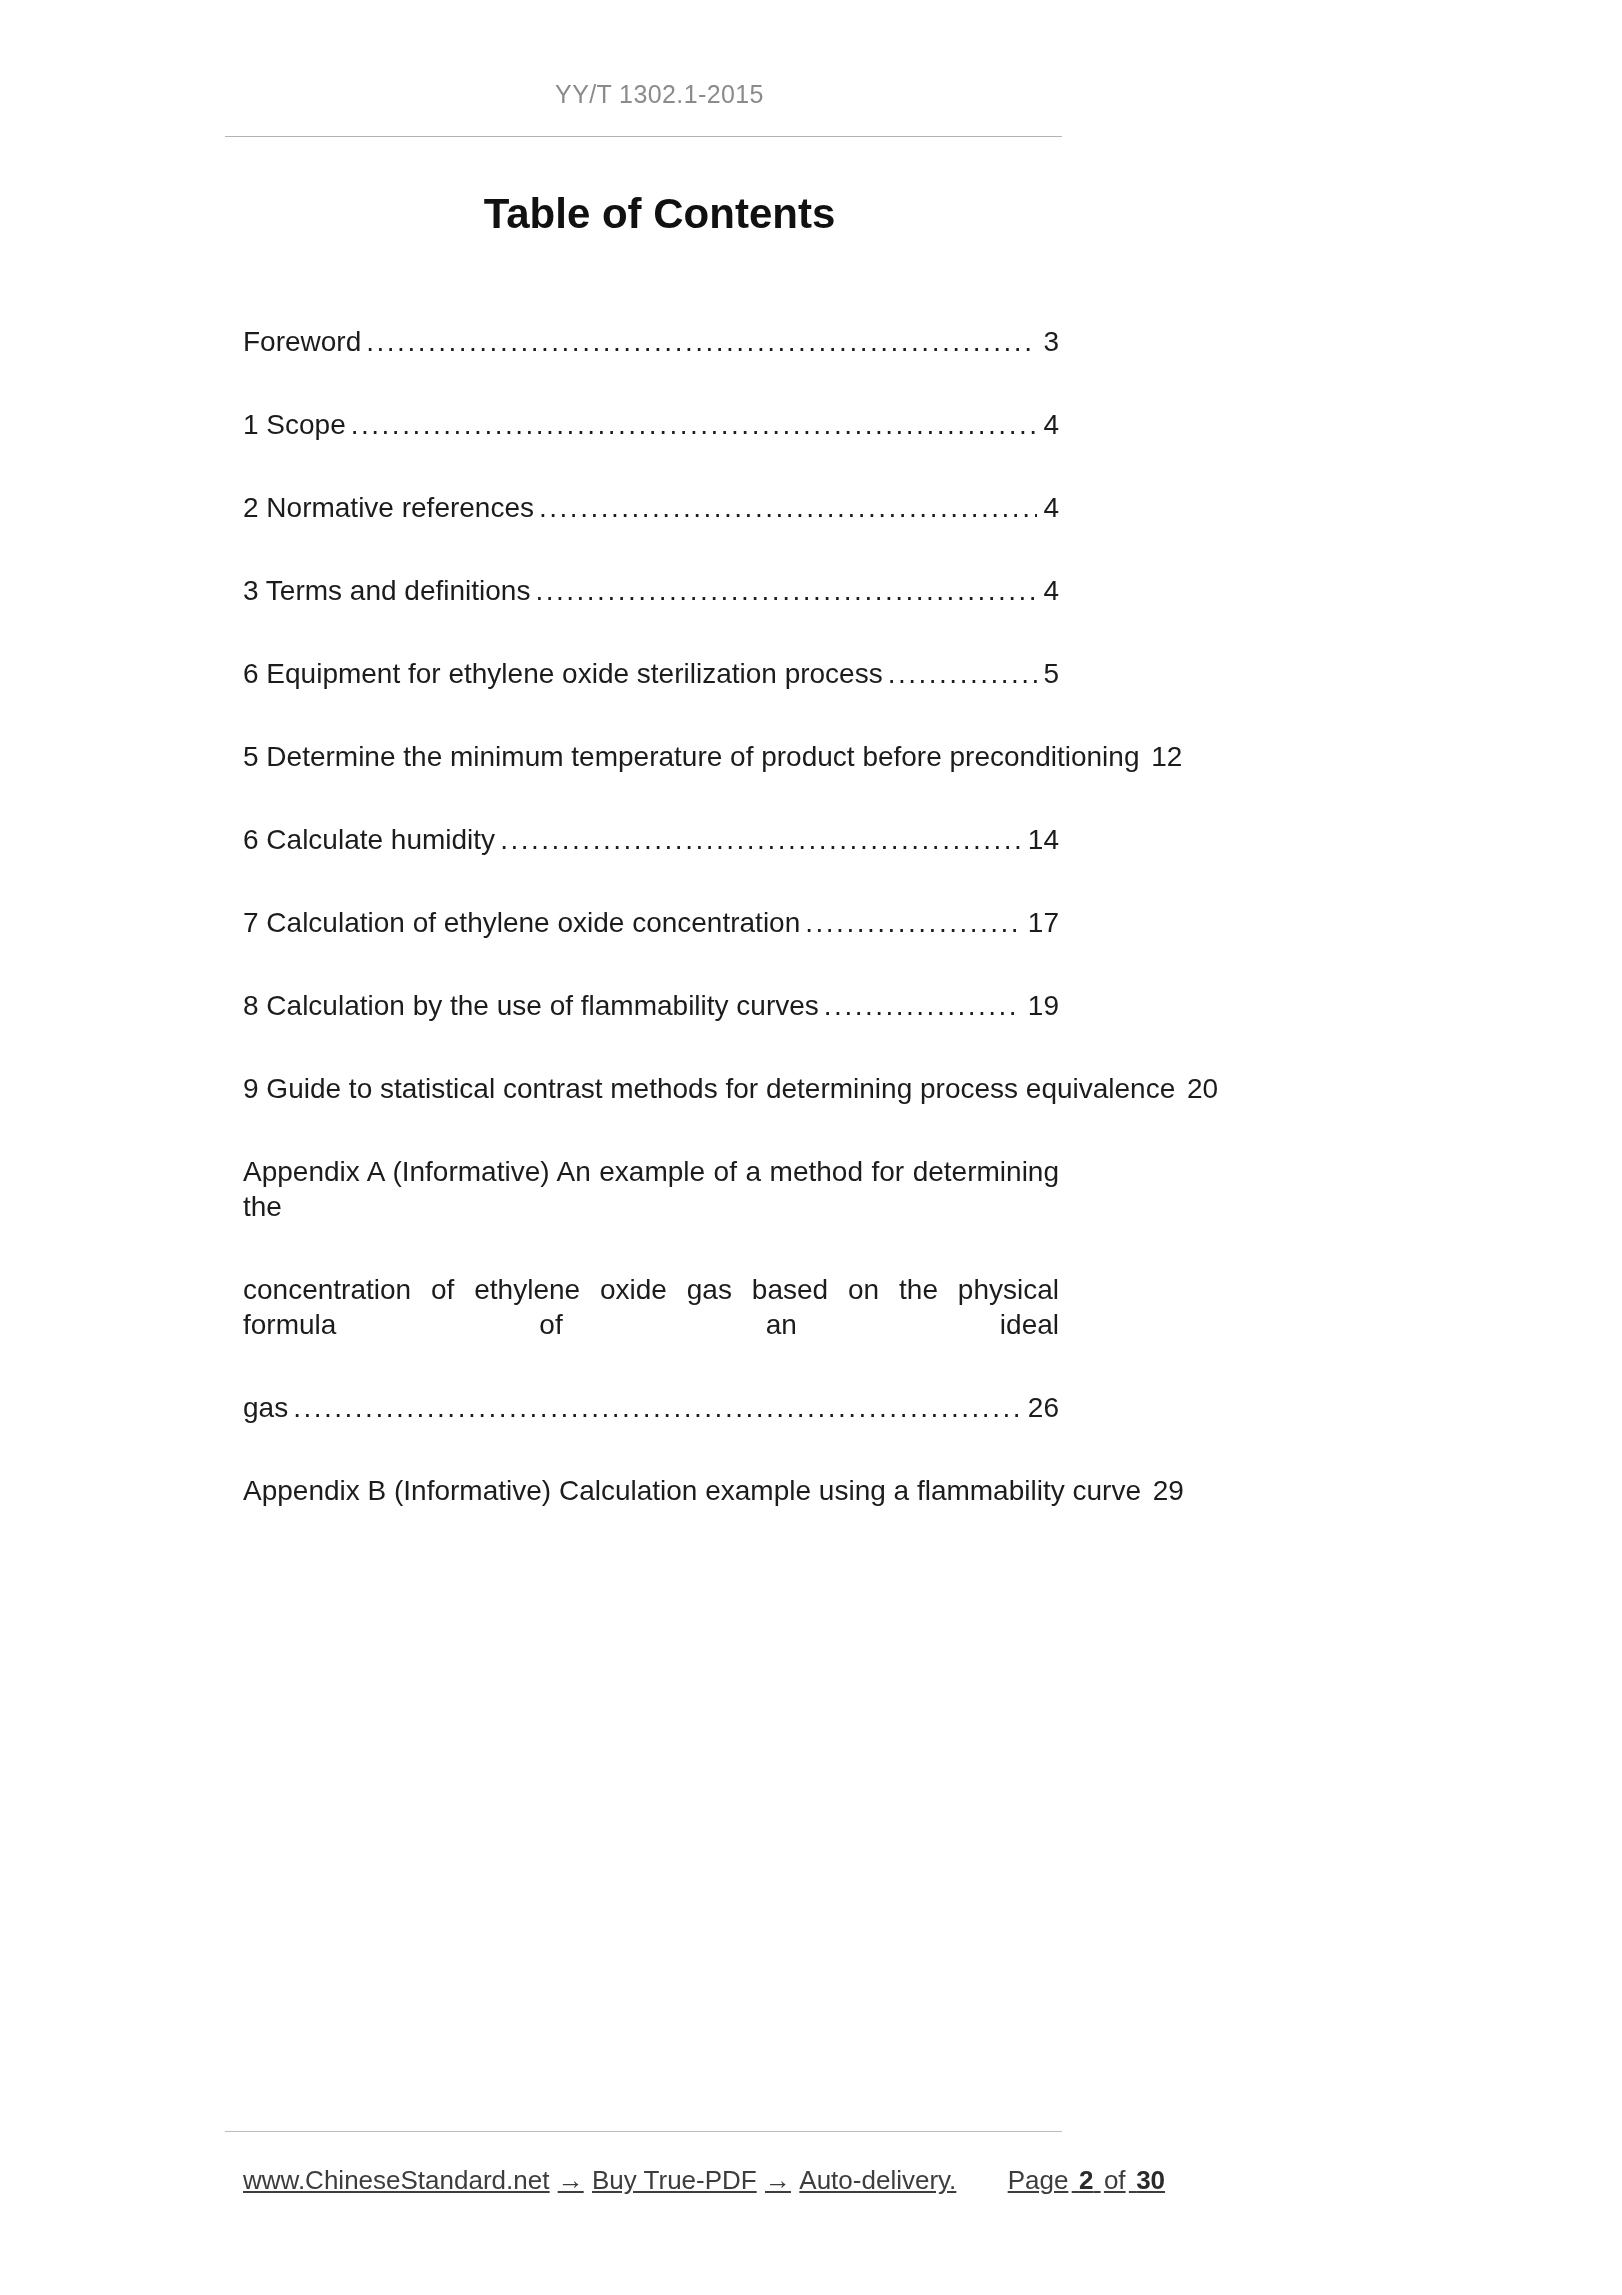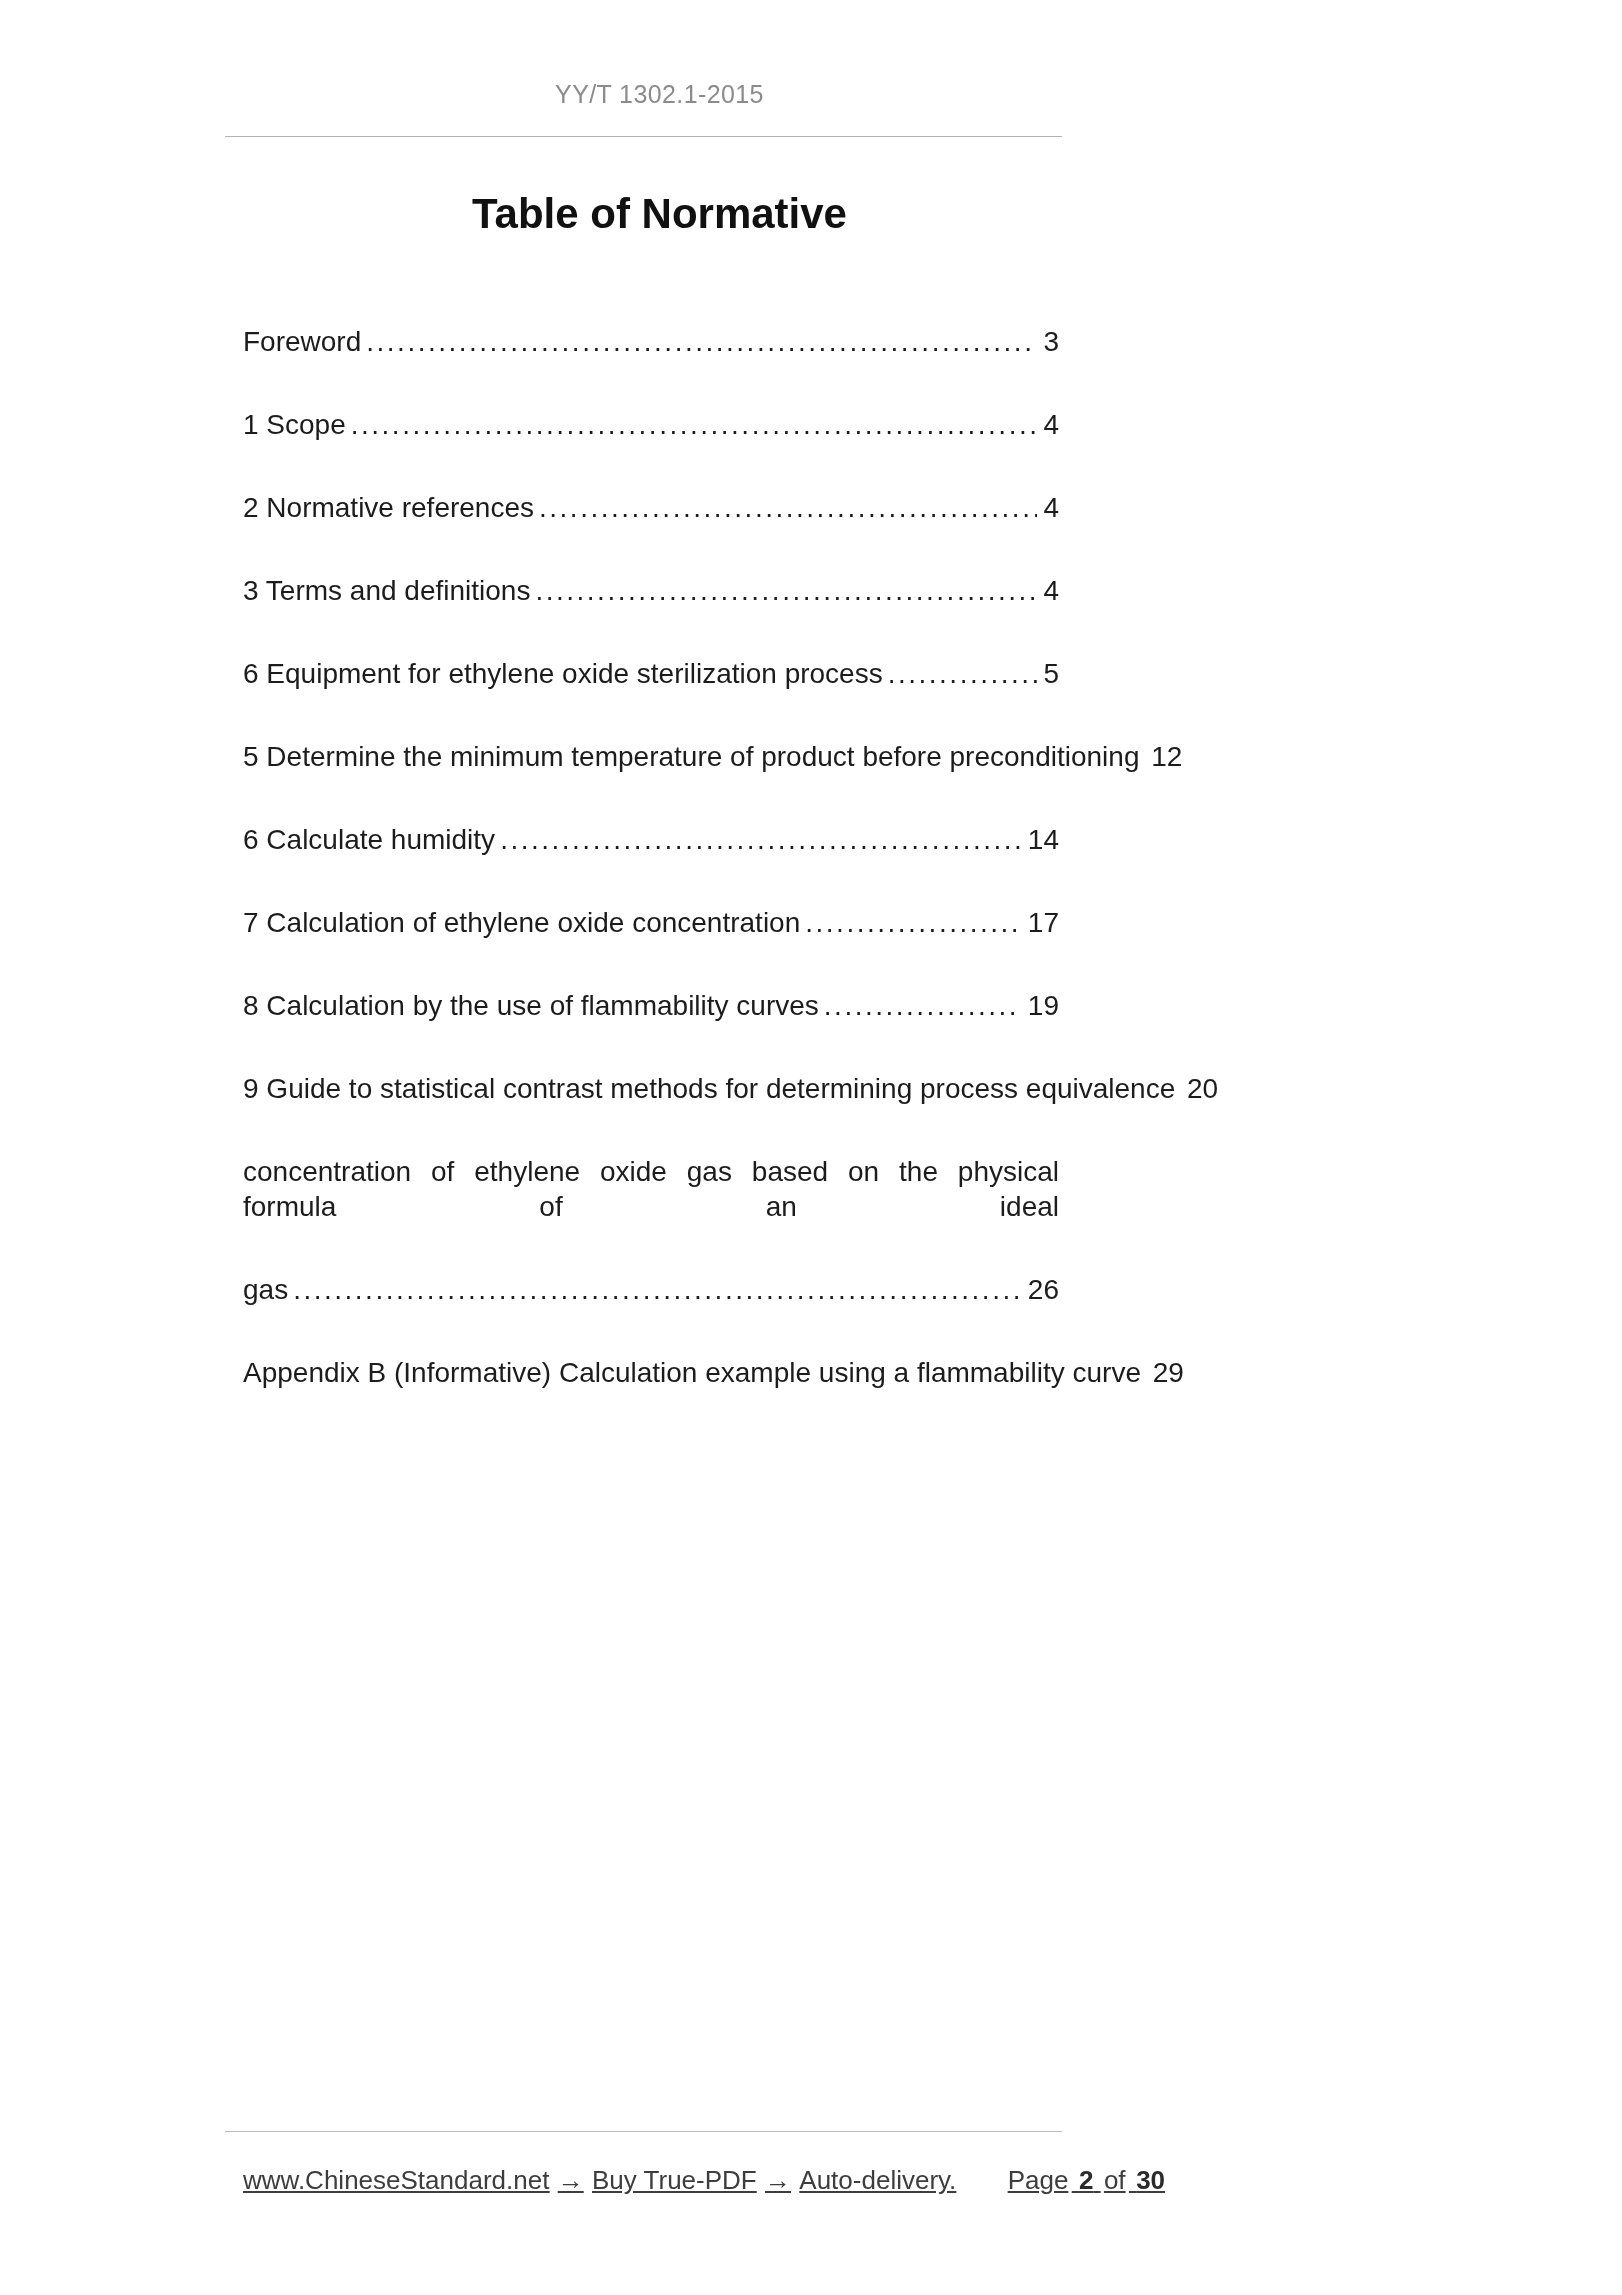--- a/index.html
+++ b/index.html
@@ -115,21 +115,21 @@
 </head>
 <body>
 
 <div class="page">
 
   <div class="header">
     <span>YY/T 1302.1-2015</span>
   </div>
   <div class="header-rule"></div>
 
-  <div class="title">Table of Normative</div>
+  <div class="title">Table of Contents</div>
 
   <div class="toc">
 
     <div class="toc-entry">
       <span class="label">Foreword</span>
       <span class="leader"></span>
       <span class="pagenum">3</span>
     </div>
 
     <div class="toc-entry">
@@ -179,20 +179,21 @@
       <span class="leader"></span>
       <span class="pagenum">19</span>
     </div>
 
     <div class="toc-entry">
       <span class="label">9 Guide to statistical contrast methods for determining process equivalence</span>
       <span class="leader"></span>
       <span class="pagenum">20</span>
     </div>
 
+    <div class="toc-line just">Appendix A (Informative) An example of a method for determining the</div>
     <div class="toc-line just">concentration of ethylene oxide gas based on the physical formula of an ideal</div>
 
     <div class="toc-entry">
       <span class="label">gas</span>
       <span class="leader"></span>
       <span class="pagenum">26</span>
     </div>
 
     <div class="toc-entry">
       <span class="label">Appendix B (Informative) Calculation example using a flammability curve</span>

